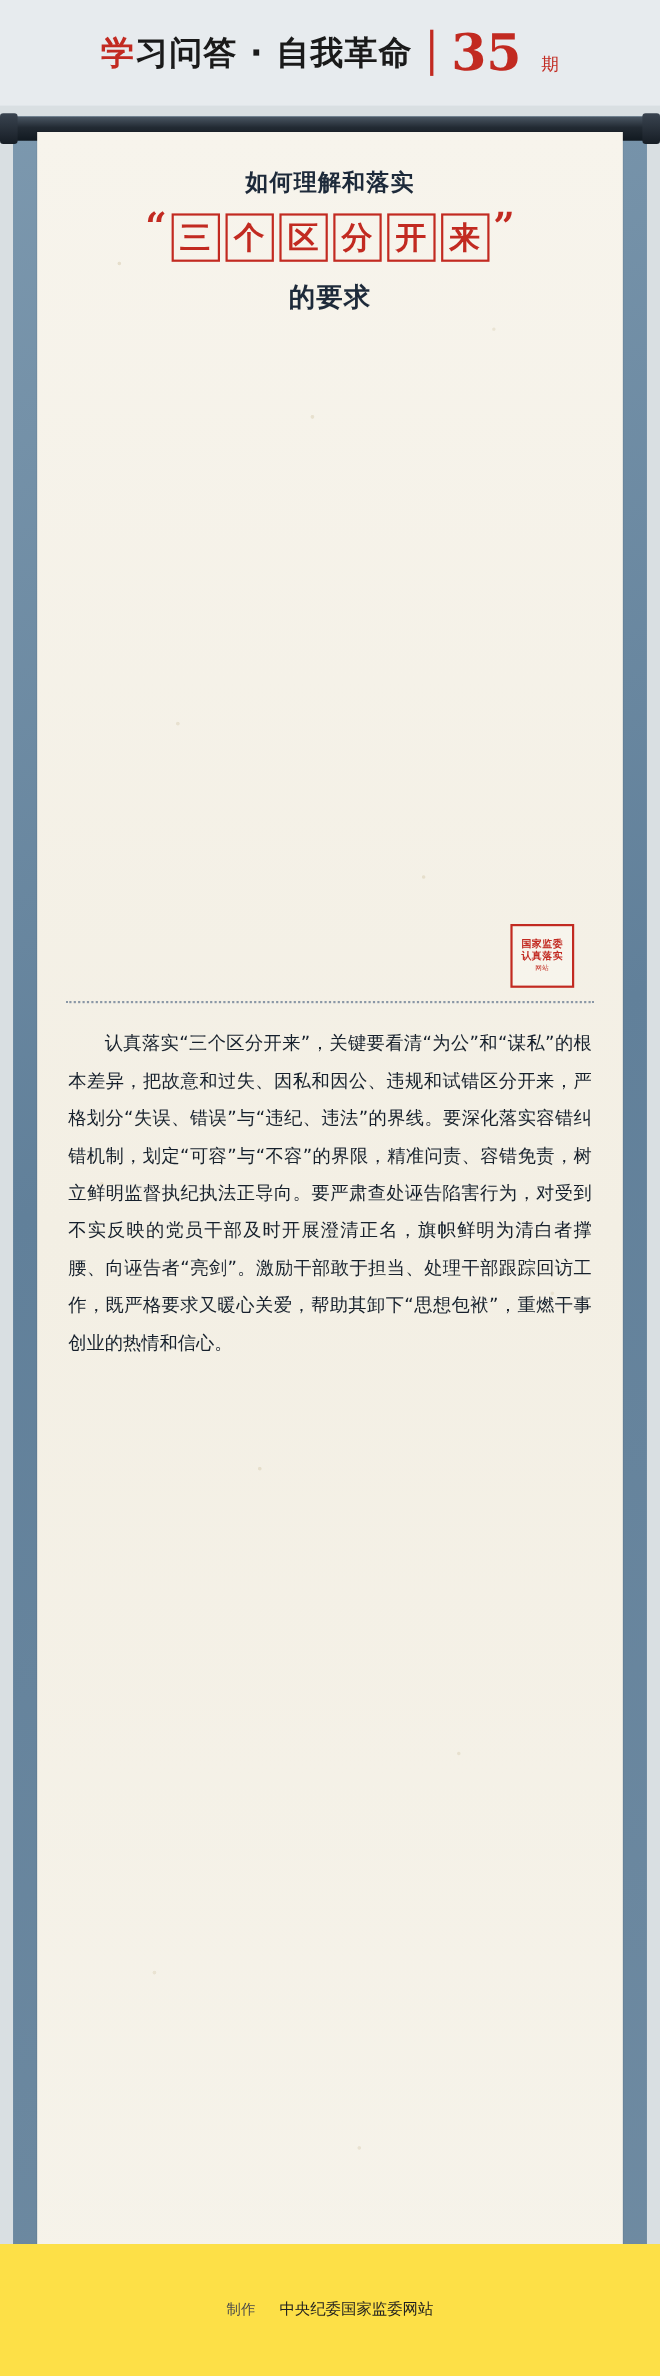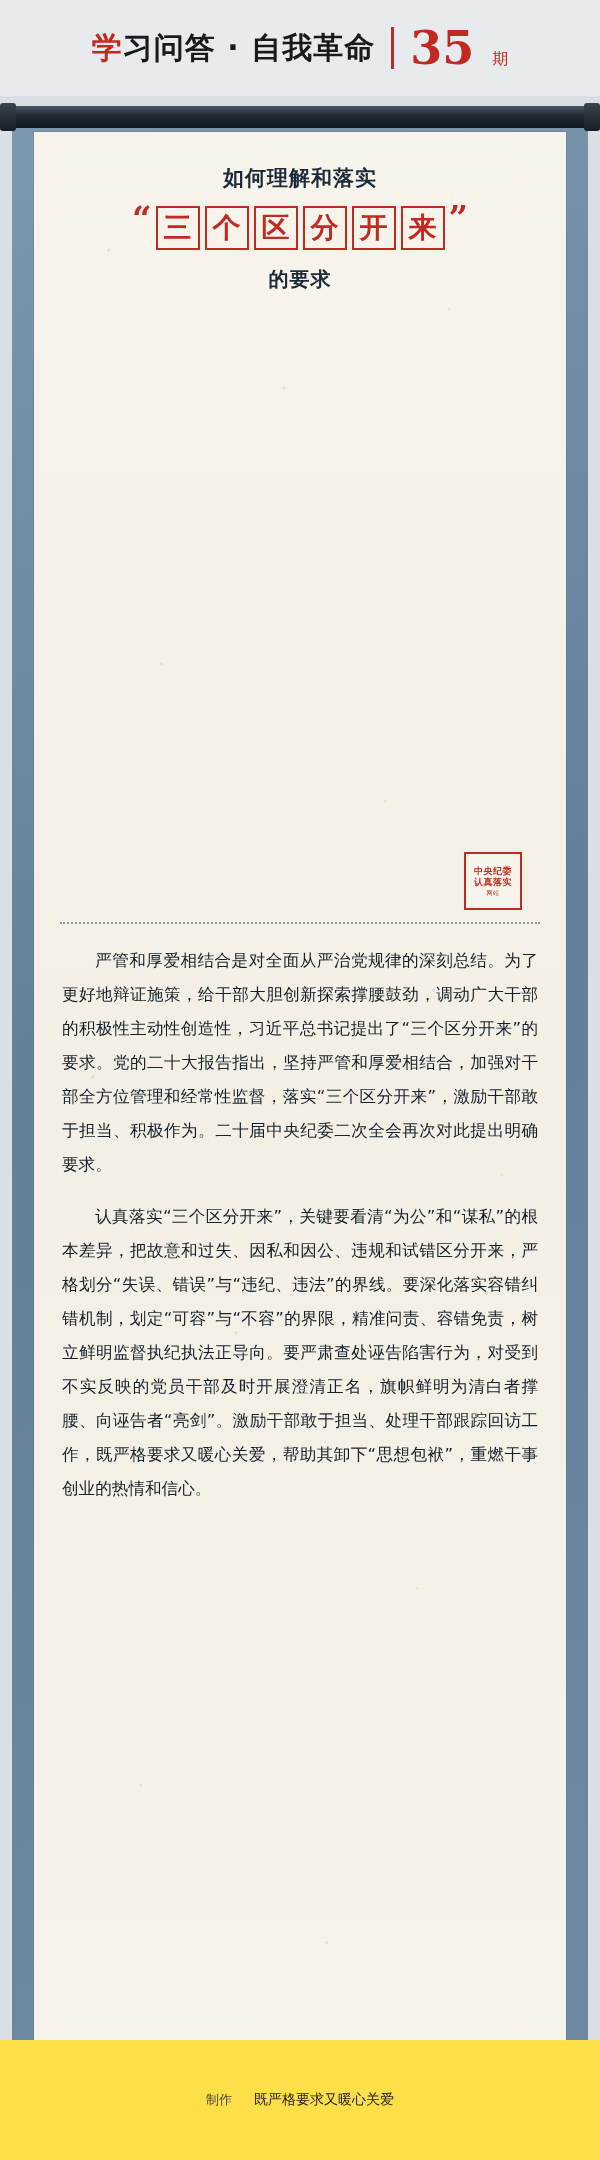--- a/index.html
+++ b/index.html
@@ -67,21 +67,21 @@
   .scroll-wrap {
     position: relative;
     margin: 10px 12px 0 12px;
     background: #6d8ca4;
     background-image:
        radial-gradient(circle at 18% 12%, rgba(255,255,255,0.09) 0 9px, transparent 10px),
        radial-gradient(circle at 62% 30%, rgba(255,255,255,0.07) 0 14px, transparent 15px),
        radial-gradient(circle at 35% 72%, rgba(255,255,255,0.06) 0 12px, transparent 13px),
        radial-gradient(circle at 85% 88%, rgba(255,255,255,0.08) 0 10px, transparent 11px),
        linear-gradient(160deg, #7c98ae 0%, #61809a 45%, #6f8ba2 100%);
-    padding: 26px 22px;
+    padding: 14px 22px;
     box-sizing: border-box;
     height: 2020px;
   }
   .rod {
     position: absolute;
     left: -4px;
     right: -4px;
     height: 22px;
     background: linear-gradient(180deg, #4a5663 0%, #222a33 45%, #111920 100%);
     border-radius: 3px;
@@ -160,21 +160,21 @@
     font-size: 28px;
     font-weight: bold;
     font-family: "DejaVu Sans", sans-serif;
     display: flex;
     align-items: center;
     justify-content: center;
     box-sizing: border-box;
   }
   .title-line3 {
     text-align: center;
-    font-size: 20px;
+    font-size: 24px;
     font-weight: bold;
     color: #1d2a3a;
     font-family: "DejaVu Sans", sans-serif;
     margin-top: 16px;
     letter-spacing: 1px;
   }
 
   
   .seal-row {
     position: absolute;
@@ -290,32 +290,31 @@
         <span class="boxchar">开</span>
         <span class="boxchar">来</span>
       </span>
       <span class="quote">”</span>
     </div>
 
     <div class="title-line3">的要求</div>
 
     <div class="seal-row">
       <div class="seal">
-        <span>中央纪委</span>
+        <span>国家监委</span>
         <span>认真落实</span>
         <span class="tiny">网站</span>
       </div>
     </div>
 
     <div class="dotted"></div>
 
     <div class="body">
-      <p>严管和厚爱相结合是对全面从严治党规律的深刻总结。为了更好地辩证施策，给干部大胆创新探索撑腰鼓劲，调动广大干部的积极性主动性创造性，习近平总书记提出了“三个区分开来”的要求。党的二十大报告指出，坚持严管和厚爱相结合，加强对干部全方位管理和经常性监督，落实“三个区分开来”，激励干部敢于担当、积极作为。二十届中央纪委二次全会再次对此提出明确要求。</p>
       <p>认真落实“三个区分开来”，关键要看清“为公”和“谋私”的根本差异，把故意和过失、因私和因公、违规和试错区分开来，严格划分“失误、错误”与“违纪、违法”的界线。要深化落实容错纠错机制，划定“可容”与“不容”的界限，精准问责、容错免责，树立鲜明监督执纪执法正导向。要严肃查处诬告陷害行为，对受到不实反映的党员干部及时开展澄清正名，旗帜鲜明为清白者撑腰、向诬告者“亮剑”。激励干部敢于担当、处理干部跟踪回访工作，既严格要求又暖心关爱，帮助其卸下“思想包袱”，重燃干事创业的热情和信心。</p>
     </div>
 
   </div>
 </div>
 
 <div class="footer">
   <span class="footer-label">制作</span>
-  <span class="footer-value">既严格要求又暖心关爱</span>
+  <span class="footer-value">中央纪委国家监委网站</span>
 </div>
 
 </body></html>

